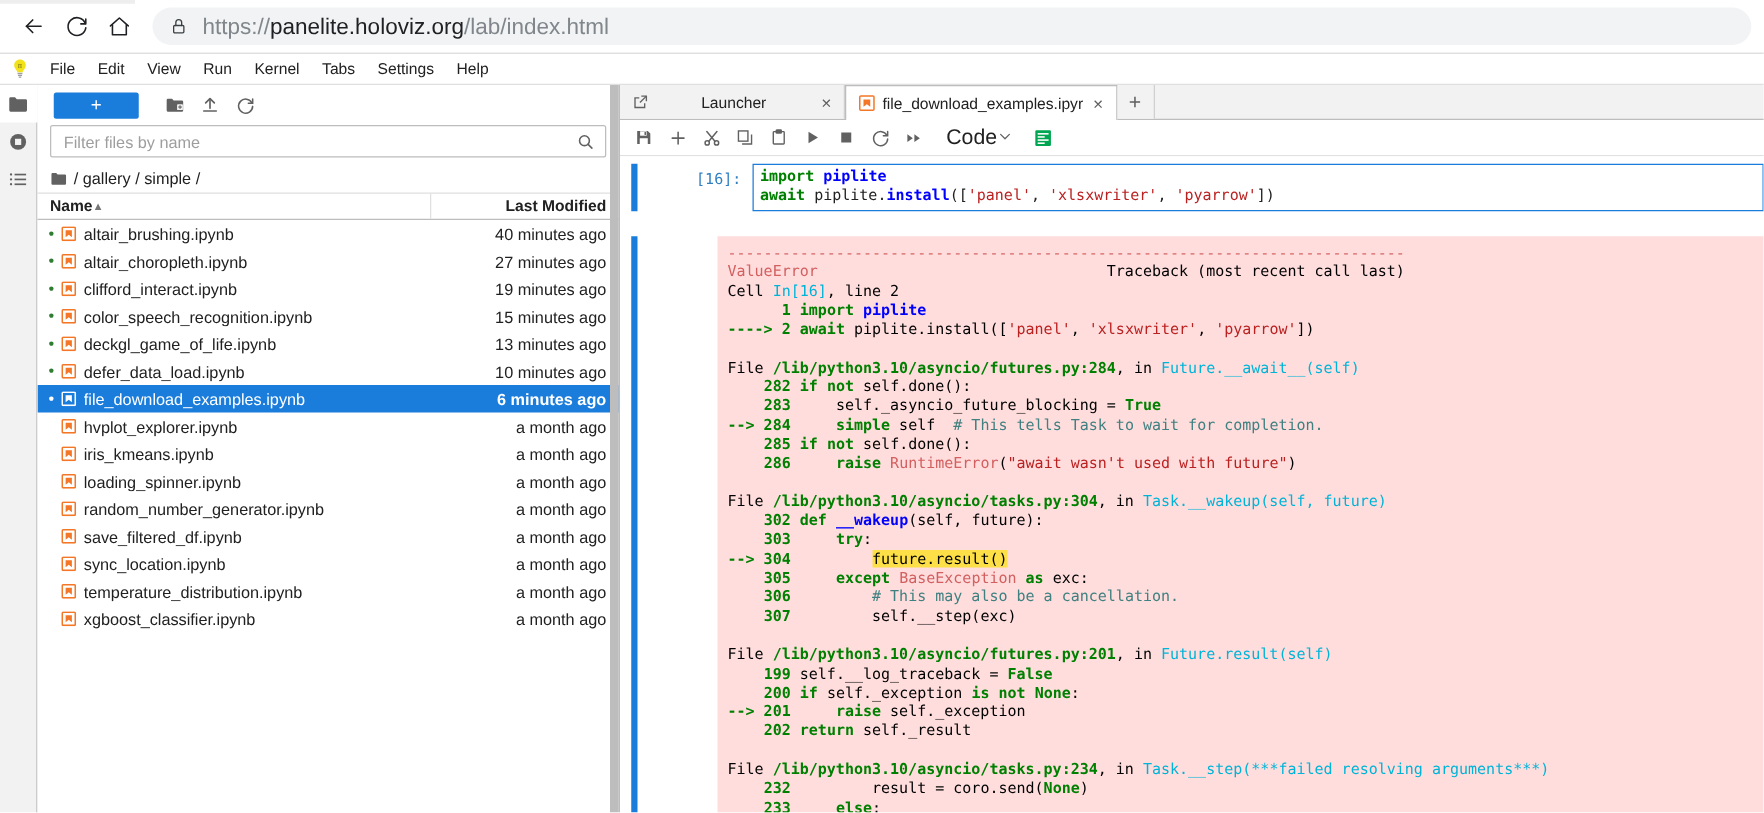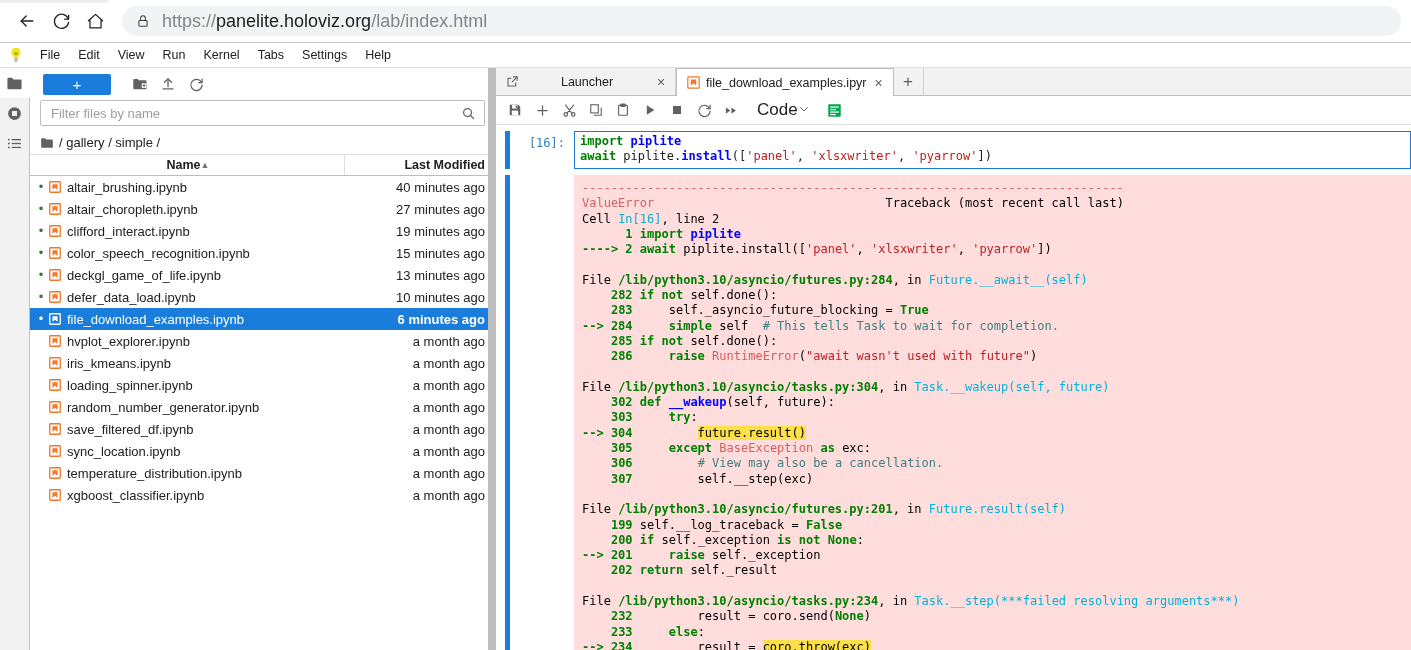--- a/index.html
+++ b/index.html
@@ -196,21 +196,21 @@
     font-size: 12.5px;
     font-weight: bold;
     color: #212121;
     flex: none;
     padding-left: 10px;
   }
   .fb-header .col-name {
     flex: 1;
     display: flex;
     align-items: center;
-    justify-content: center;
+    justify-content: flex-start;
     padding-right: 8px;
     border-right: 1px solid #e0e0e0;
     height: 100%;
     line-height: 21px;
   }
   .fb-header .col-mod {
     width: 150px;
     text-align: right;
     padding-right: 10px;
   }
@@ -824,21 +824,21 @@
             <rect x="5" y="5.5" width="14" height="2" fill="#ffffff"></rect>
             <rect x="5" y="9.5" width="9" height="2" fill="#ffffff"></rect>
             <rect x="5" y="13.5" width="14" height="2" fill="#ffffff"></rect>
             <rect x="5" y="17.5" width="9" height="2" fill="#ffffff"></rect>
           </svg>
       </div>
     </div>
 
     <div class="nb-content">
 
-      <div class="cell" style="margin-bottom:6px;">
+      <div class="cell" style="margin-bottom:20px;gap:28px;">
         <div class="cell-bar" style="height:38px;"></div>
         <div class="cell-body">
           <div class="prompt">[16]:</div>
           <div class="input-area">
             <pre class="code"><span class="k">import</span> <span class="nm">piplite</span>
 <span class="k">await</span> piplite.<span class="nm">install</span>([<span class="st">'panel'</span>, <span class="st">'xlsxwriter'</span>, <span class="st">'pyarrow'</span>])</pre>
           </div>
         </div>
       </div>
 
@@ -858,21 +858,21 @@
     <span class="ln">283</span>     self._asyncio_future_blocking = <span class="kb">True</span>
 <span class="arrow">--&gt; 284</span>     <span class="k">simple</span> self  <span class="cm"># This tells Task to wait for completion.</span>
     <span class="ln">285</span> <span class="k">if</span> <span class="kb">not</span> self.done():
     <span class="ln">286</span>     <span class="k">raise</span> <span class="err">RuntimeError</span>(<span class="st">"await wasn't used with future"</span>)
 
 <span>File </span><span class="pth">/lib/python3.10/asyncio/tasks.py:304</span><span>, in </span><span class="fn">Task.__wakeup</span><span class="fn">(self, future)</span>
     <span class="ln">302</span> <span class="k">def</span> <span class="nm">__wakeup</span>(self, future):
     <span class="ln">303</span>     <span class="k">try</span>:
 <span class="arrow">--&gt; 304</span>         <span class="hl">future.result()</span>
     <span class="ln">305</span>     <span class="k">except</span> <span class="err">BaseException</span> <span class="k">as</span> exc:
-    <span class="ln">306</span>         <span class="cm"># View may also be a cancellation.</span>
+    <span class="ln">306</span>         <span class="cm"># This may also be a cancellation.</span>
     <span class="ln">307</span>         self.__step(exc)
 
 <span>File </span><span class="pth">/lib/python3.10/asyncio/futures.py:201</span><span>, in </span><span class="fn">Future.result</span><span class="fn">(self)</span>
     <span class="ln">199</span> self.__log_traceback = <span class="kb">False</span>
     <span class="ln">200</span> <span class="k">if</span> self._exception <span class="kb">is</span> <span class="kb">not</span> <span class="kb">None</span>:
 <span class="arrow">--&gt; 201</span>     <span class="k">raise</span> self._exception
     <span class="ln">202</span> <span class="k">return</span> self._result
 
 <span>File </span><span class="pth">/lib/python3.10/asyncio/tasks.py:234</span><span>, in </span><span class="fn">Task.__step</span><span class="fn">(***failed resolving arguments***)</span>
     <span class="ln">232</span>         result = coro.send(<span class="kb">None</span>)

